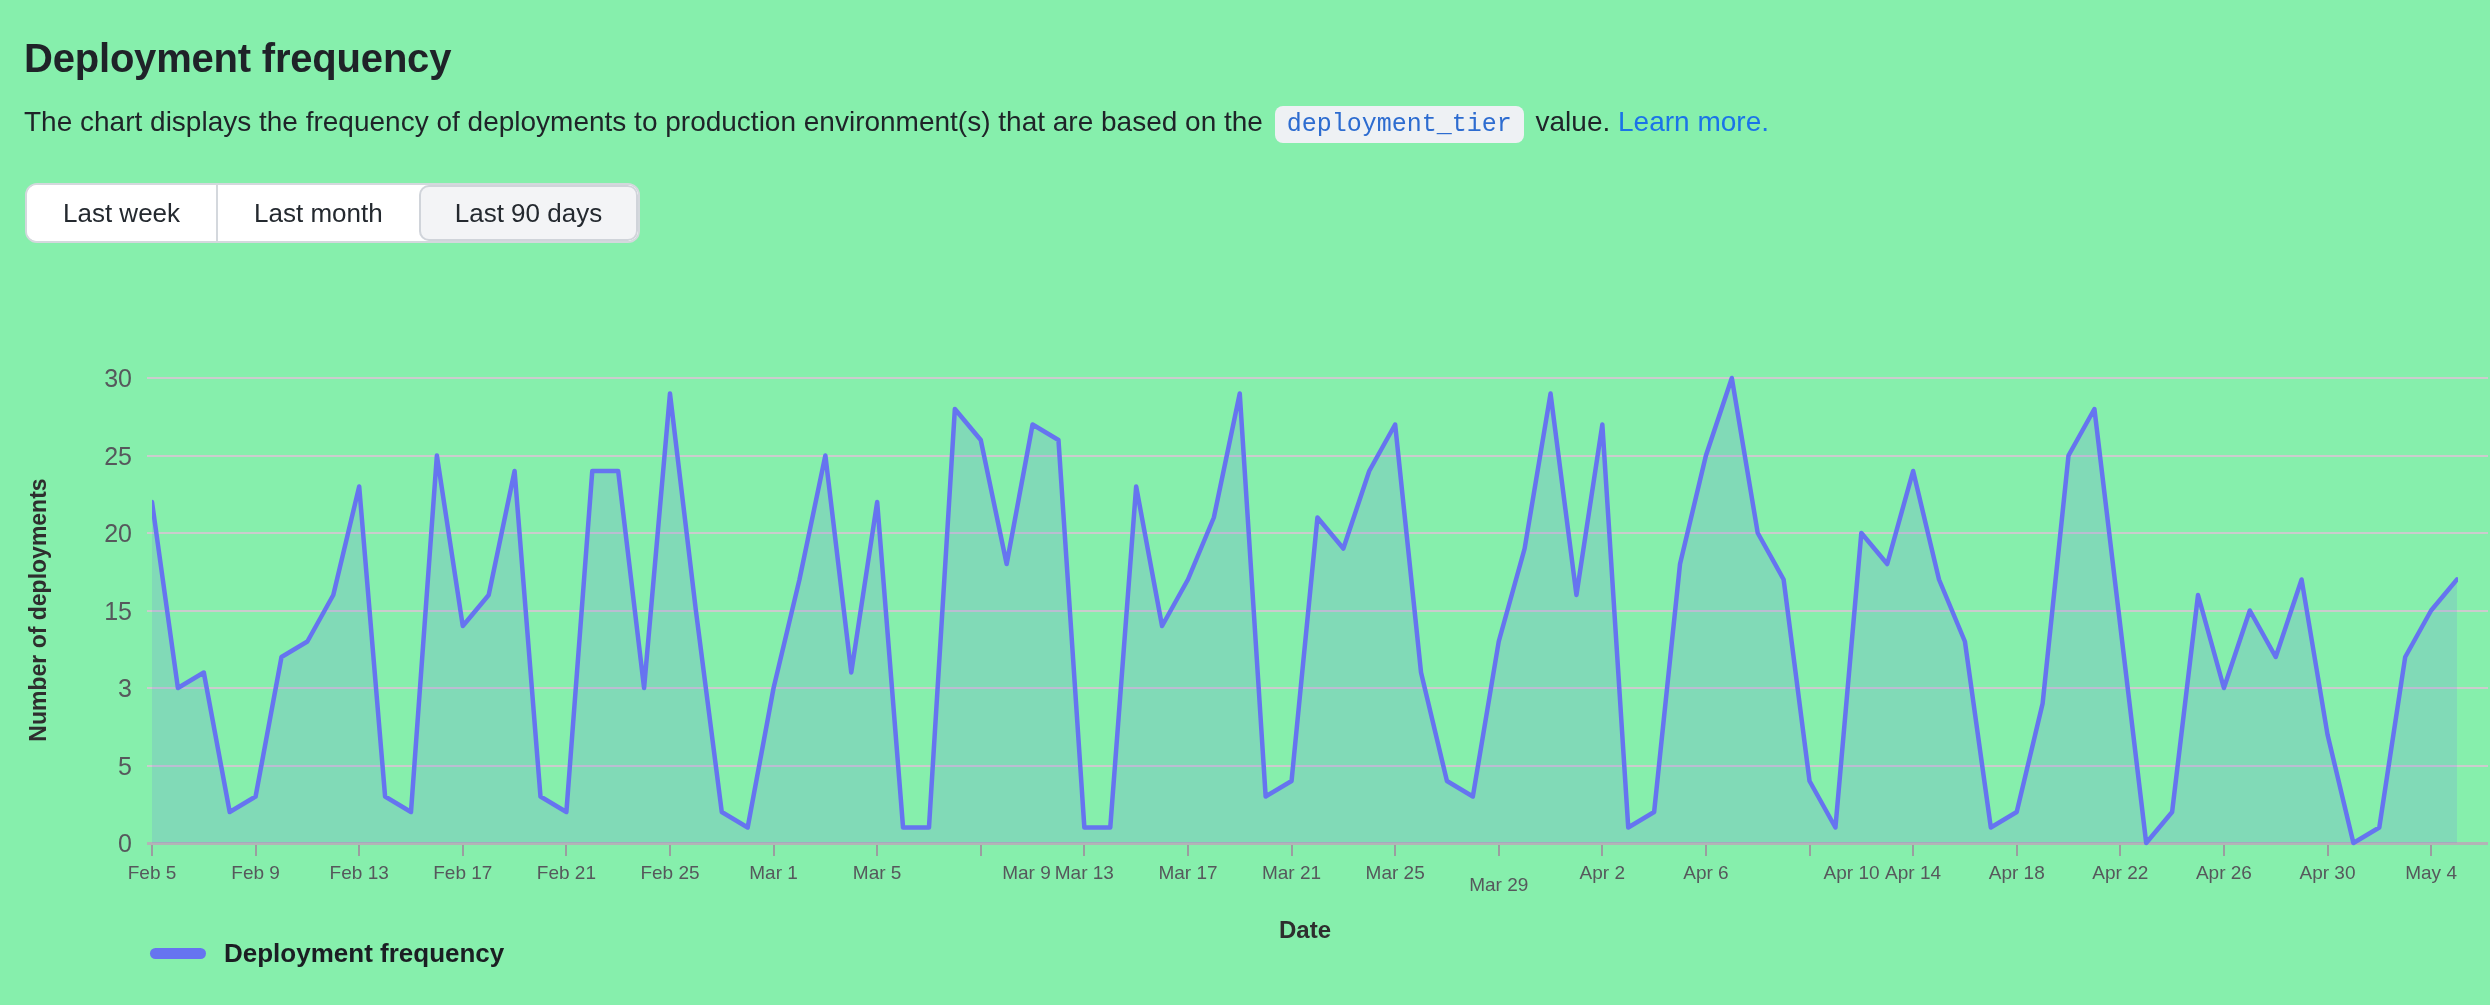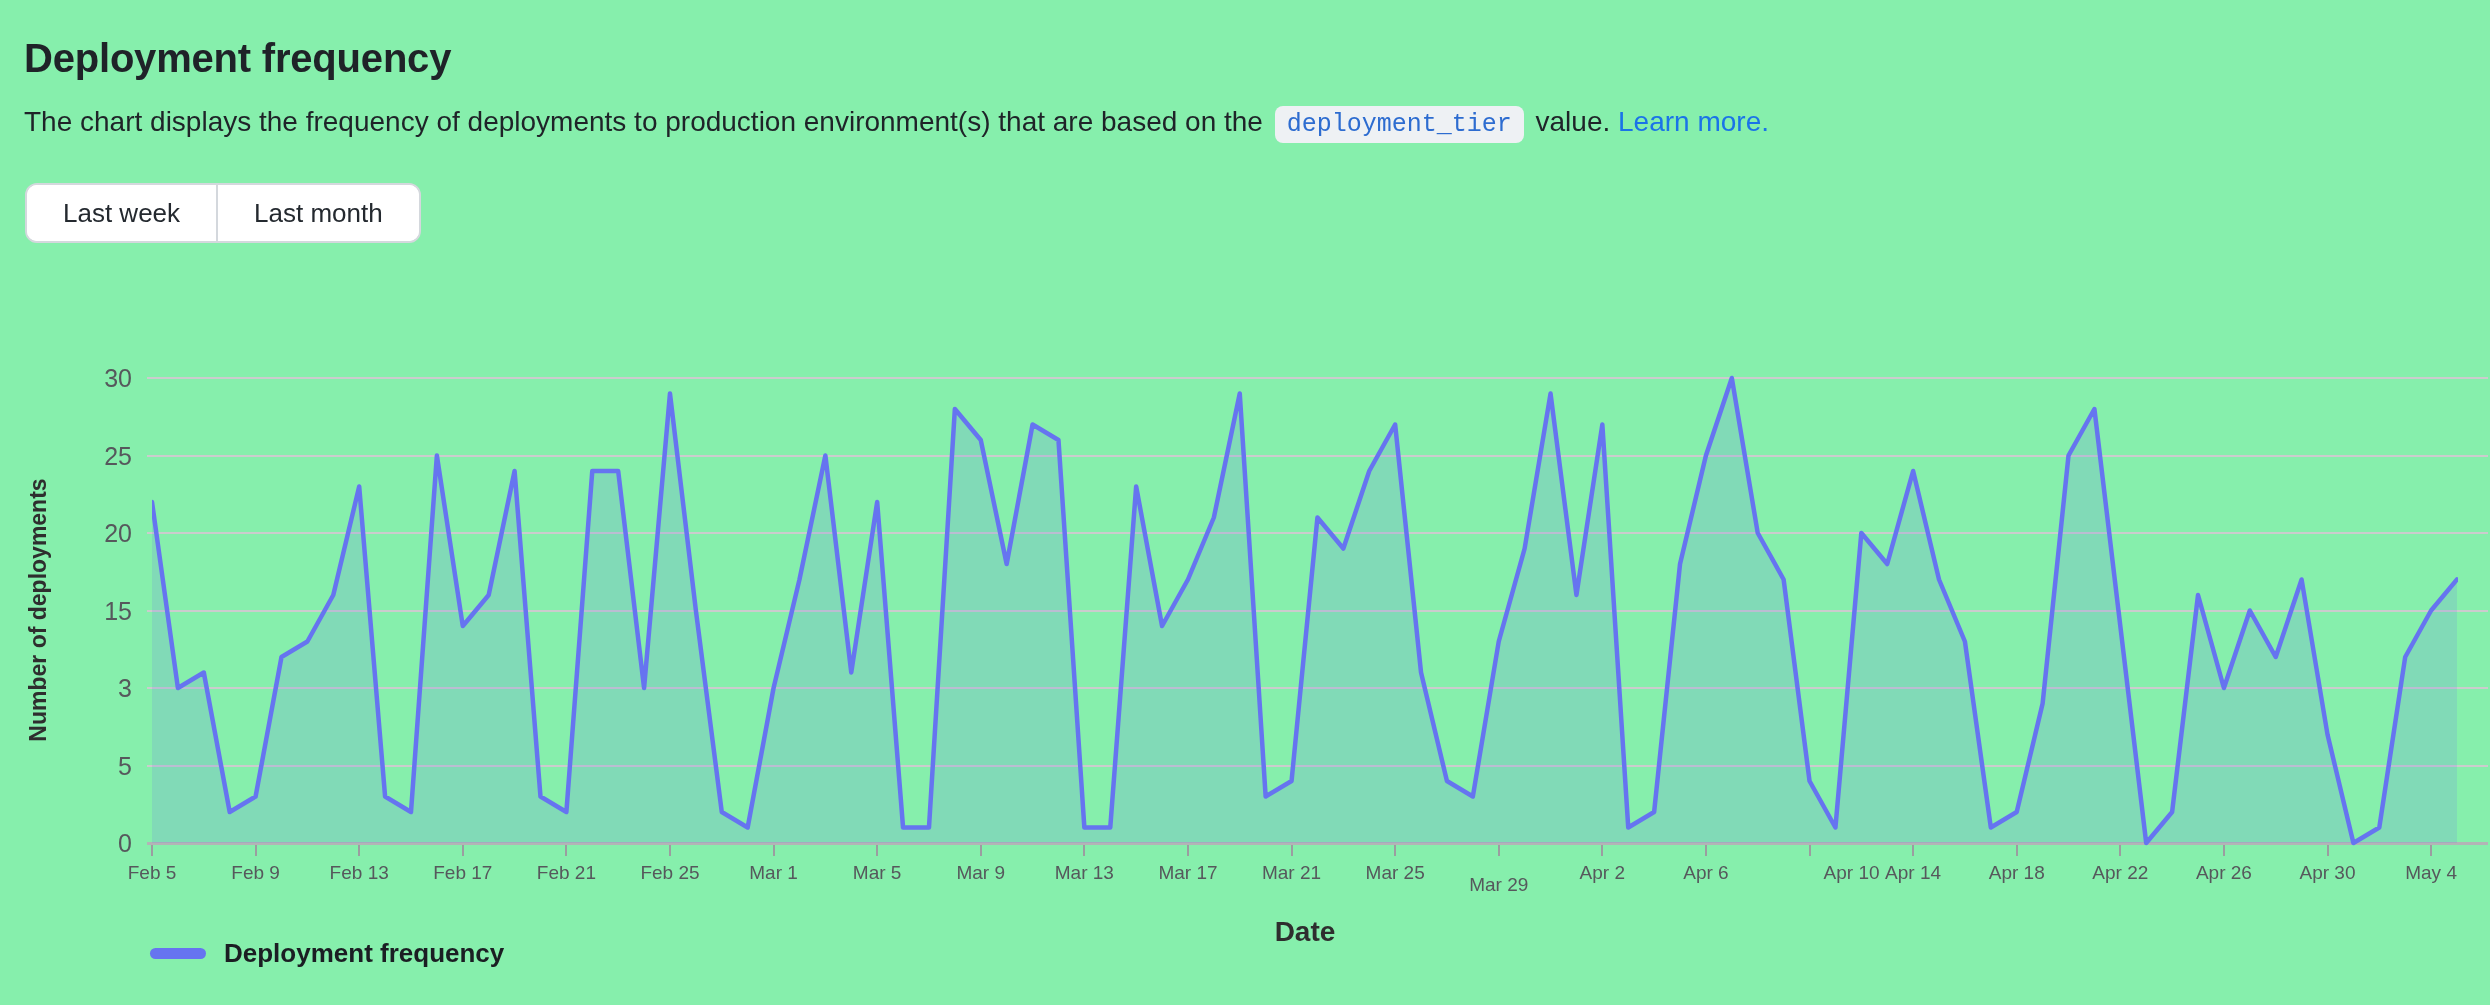--- a/index.html
+++ b/index.html
@@ -21,40 +21,41 @@
 
   .date-range { position:absolute; left:25px; top:320px; font-size:28px; color:#1f2328; }
 
   .chart { position:absolute; left:0; top:0; width:2490px; height:1005px; }
   .gridline { position:absolute; left:147px; width:2341px; height:2px; background:#cbcccd; }
   .gridline.zero { height:3px; background:#b3b4b6; }
   .y-tick-label { position:absolute; left:52px; width:80px; height:30px; line-height:30px; text-align:right; font-size:25px; color:#56585c; }
   .x-tick-label { position:absolute; width:140px; margin-left:-70px; text-align:center; top:862px; font-size:19px; color:#56585c; white-space:nowrap; }
   .axis-tick { position:absolute; top:845px; width:2px; height:11px; background:#9b9da0; }
   .y-axis-title { position:absolute; left:38px; top:610px; transform:translate(-50%,-50%) rotate(-90deg); white-space:nowrap; font-size:23px; font-weight:700; color:#2e2e2e; }
-  .x-axis-title { position:absolute; left:1245px; width:120px; text-align:center; top:916px; font-size:28px; font-weight:700; color:#2e2e2e; }
+  .x-axis-title { position:absolute; left:1245px; width:120px; text-align:center; top:916px; font-size:24px; font-weight:700; color:#2e2e2e; }
 
   #plot-svg { position:absolute; left:152px; top:365px; }
 
   .legend { position:absolute; left:150px; top:938px; display:flex; align-items:center; gap:18px; }
   .legend-swatch { width:56px; height:11px; border-radius:6px; background:#6674f0; }
   .legend-label { font-size:26px; font-weight:700; color:#1b1e23; }
 </style>
 </head>
 <body>
 
 <div class="page">
 
   <h1 class="page-title">Deployment frequency</h1>
 
   <p class="description"><span>The chart displays the frequency of deployments to production environment(s) that are based on the </span><span class="code-chip">deployment_tier</span><span> value. </span><a class="learn-more" href="#">Learn more.</a></p>
 
   <div class="segmented">
     <button class="seg-btn">Last week</button>
     <button class="seg-btn">Last month</button>
+    <button class="seg-btn selected">Last 90 days</button>
   </div>
 
 
   <div class="chart">
     <div id="grid-layer">
         <div class="gridline zero" style="top: 842px;"></div>
         <div class="y-tick-label" style="top: 828px;">0</div>
         <div class="gridline" style="top: 764.5px;"></div>
         <div class="y-tick-label" style="top: 750.5px;">5</div>
         <div class="gridline" style="top: 687px;"></div>
@@ -77,21 +78,21 @@
         <div class="x-tick-label" style="left: 462.787px;">Feb 17</div>
         <div class="axis-tick" style="left: 565.382px;"></div>
         <div class="x-tick-label" style="left: 566.382px;">Feb 21</div>
         <div class="axis-tick" style="left: 668.978px;"></div>
         <div class="x-tick-label" style="left: 669.978px;">Feb 25</div>
         <div class="axis-tick" style="left: 772.573px;"></div>
         <div class="x-tick-label" style="left: 773.573px;">Mar 1</div>
         <div class="axis-tick" style="left: 876.169px;"></div>
         <div class="x-tick-label" style="left: 877.169px;">Mar 5</div>
         <div class="axis-tick" style="left: 979.764px;"></div>
-        <div class="x-tick-label" style="left: 980.764px;">Mar 9</div>
+        <div class="x-tick-label" style="left: 980.764px; text-align: right;">Mar 9</div>
         <div class="axis-tick" style="left: 1083.36px;"></div>
         <div class="x-tick-label" style="left: 1084.36px;">Mar 13</div>
         <div class="axis-tick" style="left: 1186.96px;"></div>
         <div class="x-tick-label" style="left: 1187.96px;">Mar 17</div>
         <div class="axis-tick" style="left: 1290.55px;"></div>
         <div class="x-tick-label" style="left: 1291.55px;">Mar 21</div>
         <div class="axis-tick" style="left: 1394.15px;"></div>
         <div class="x-tick-label" style="left: 1395.15px;">Mar 25</div>
         <div class="axis-tick" style="left: 1497.74px;"></div>
         <div class="x-tick-label" style="left: 1498.74px; margin-top: 12px;">Mar 29</div>

